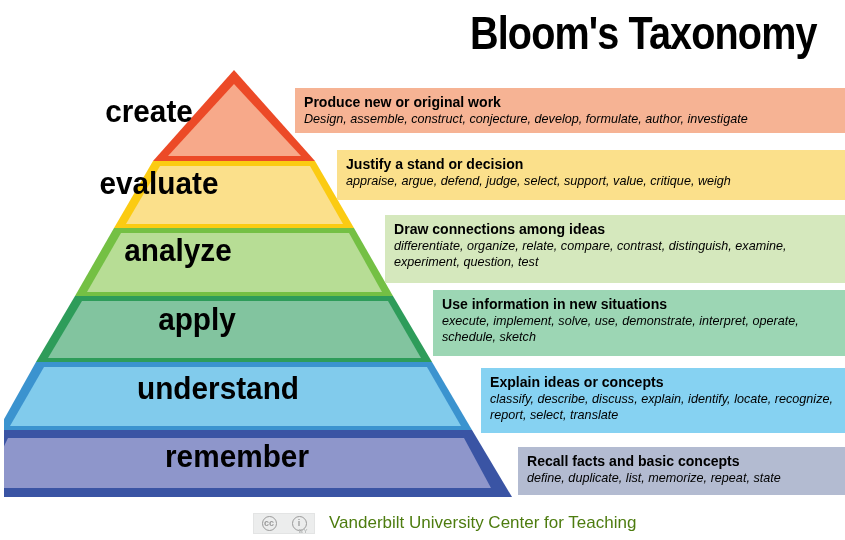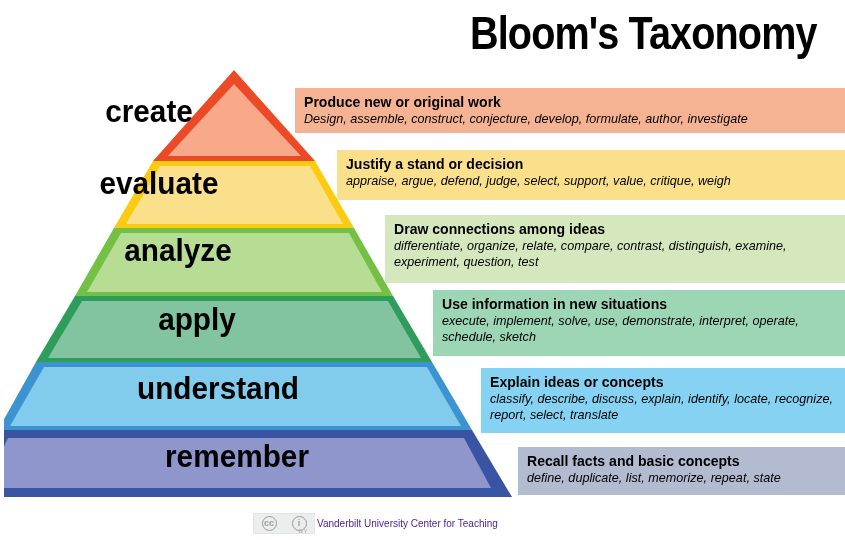--- a/index.html
+++ b/index.html
@@ -125,23 +125,23 @@
   #cc-by-text {
     position: absolute;
     right: 6px;
     bottom: -1px;
     font-size: 6px;
     color: #b9bbbb;
     font-weight: bold;
     letter-spacing: 0.5px;
   }
   #footer-text {
-    margin-left: 2px;
-    font-size: 10px;
-    color: #4c1d95;
+    margin-left: 14px;
+    font-size: 17px;
+    color: #4d7c0f;
     white-space: nowrap;
     font-family: "Liberation Sans", sans-serif;
   }
 </style>
 </head>
 <body>
 
 <div id="root">
 
   <div id="title">Bloom's Taxonomy</div>

